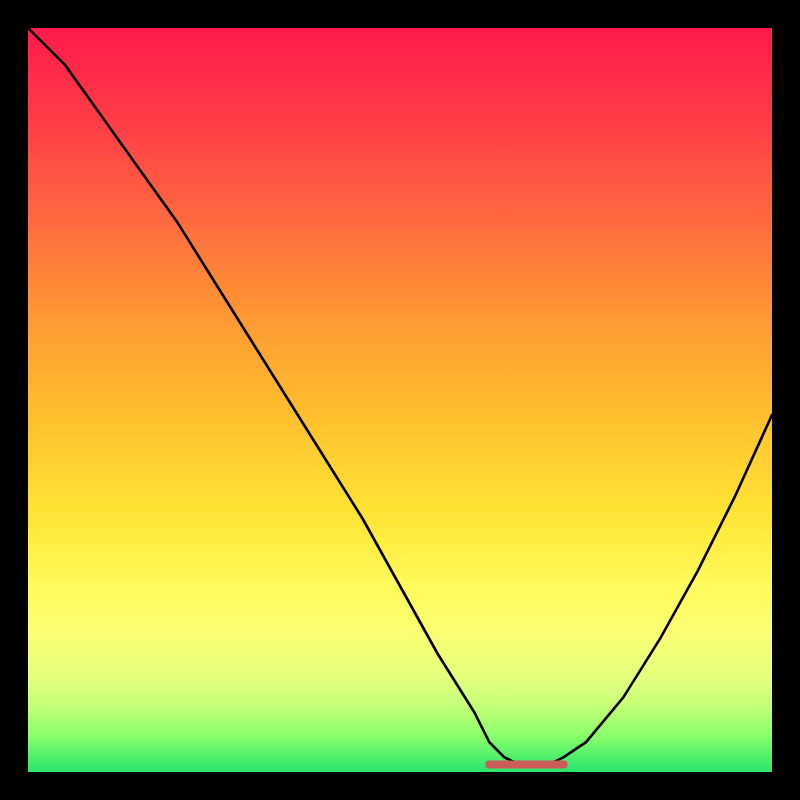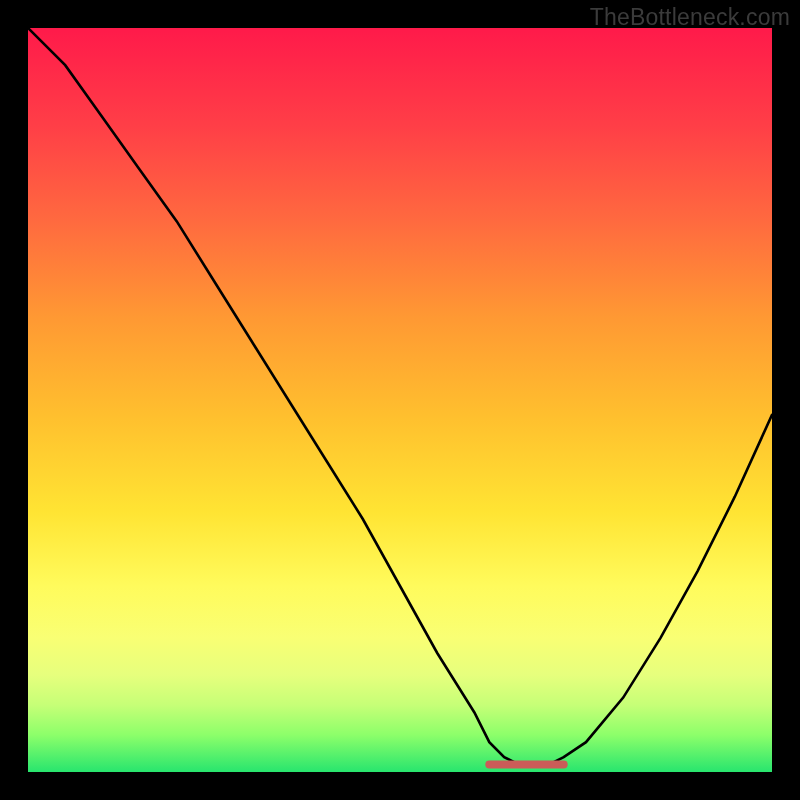--- a/index.html
+++ b/index.html
@@ -63,14 +63,13 @@
 <body>
 
 <div class="canvas">
   <div class="plot-area">
     <div class="gradient"></div>
     <svg class="curve" viewBox="0 0 744 744" preserveAspectRatio="none">
       <path fill="none" stroke="#000" stroke-width="2.6" stroke-linecap="round" d="M0.0 0.0 L37.2 37.2 L74.4 89.3 L111.6 141.4 L148.8 193.4 L186.0 253.0 L223.2 312.5 L260.4 372.0 L297.6 431.5 L334.8 491.0 L372.0 558.0 L409.2 625.0 L446.4 684.5 L461.3 714.2 L476.2 729.1 L491.0 736.6 L505.9 736.6 L520.8 736.6 L535.7 729.1 L558.0 714.2 L595.2 669.6 L632.4 610.1 L669.6 543.1 L706.8 468.7 L744.0 386.9"></path>
       <path fill="none" stroke="#cb5c58" stroke-width="8" stroke-linecap="round" d="M461.3 736.6 L535.7 736.6"></path>
     </svg>
   </div>
-  <div class="watermark">TheBottleneck.com</div>
 </div>
 
 </body></html>

